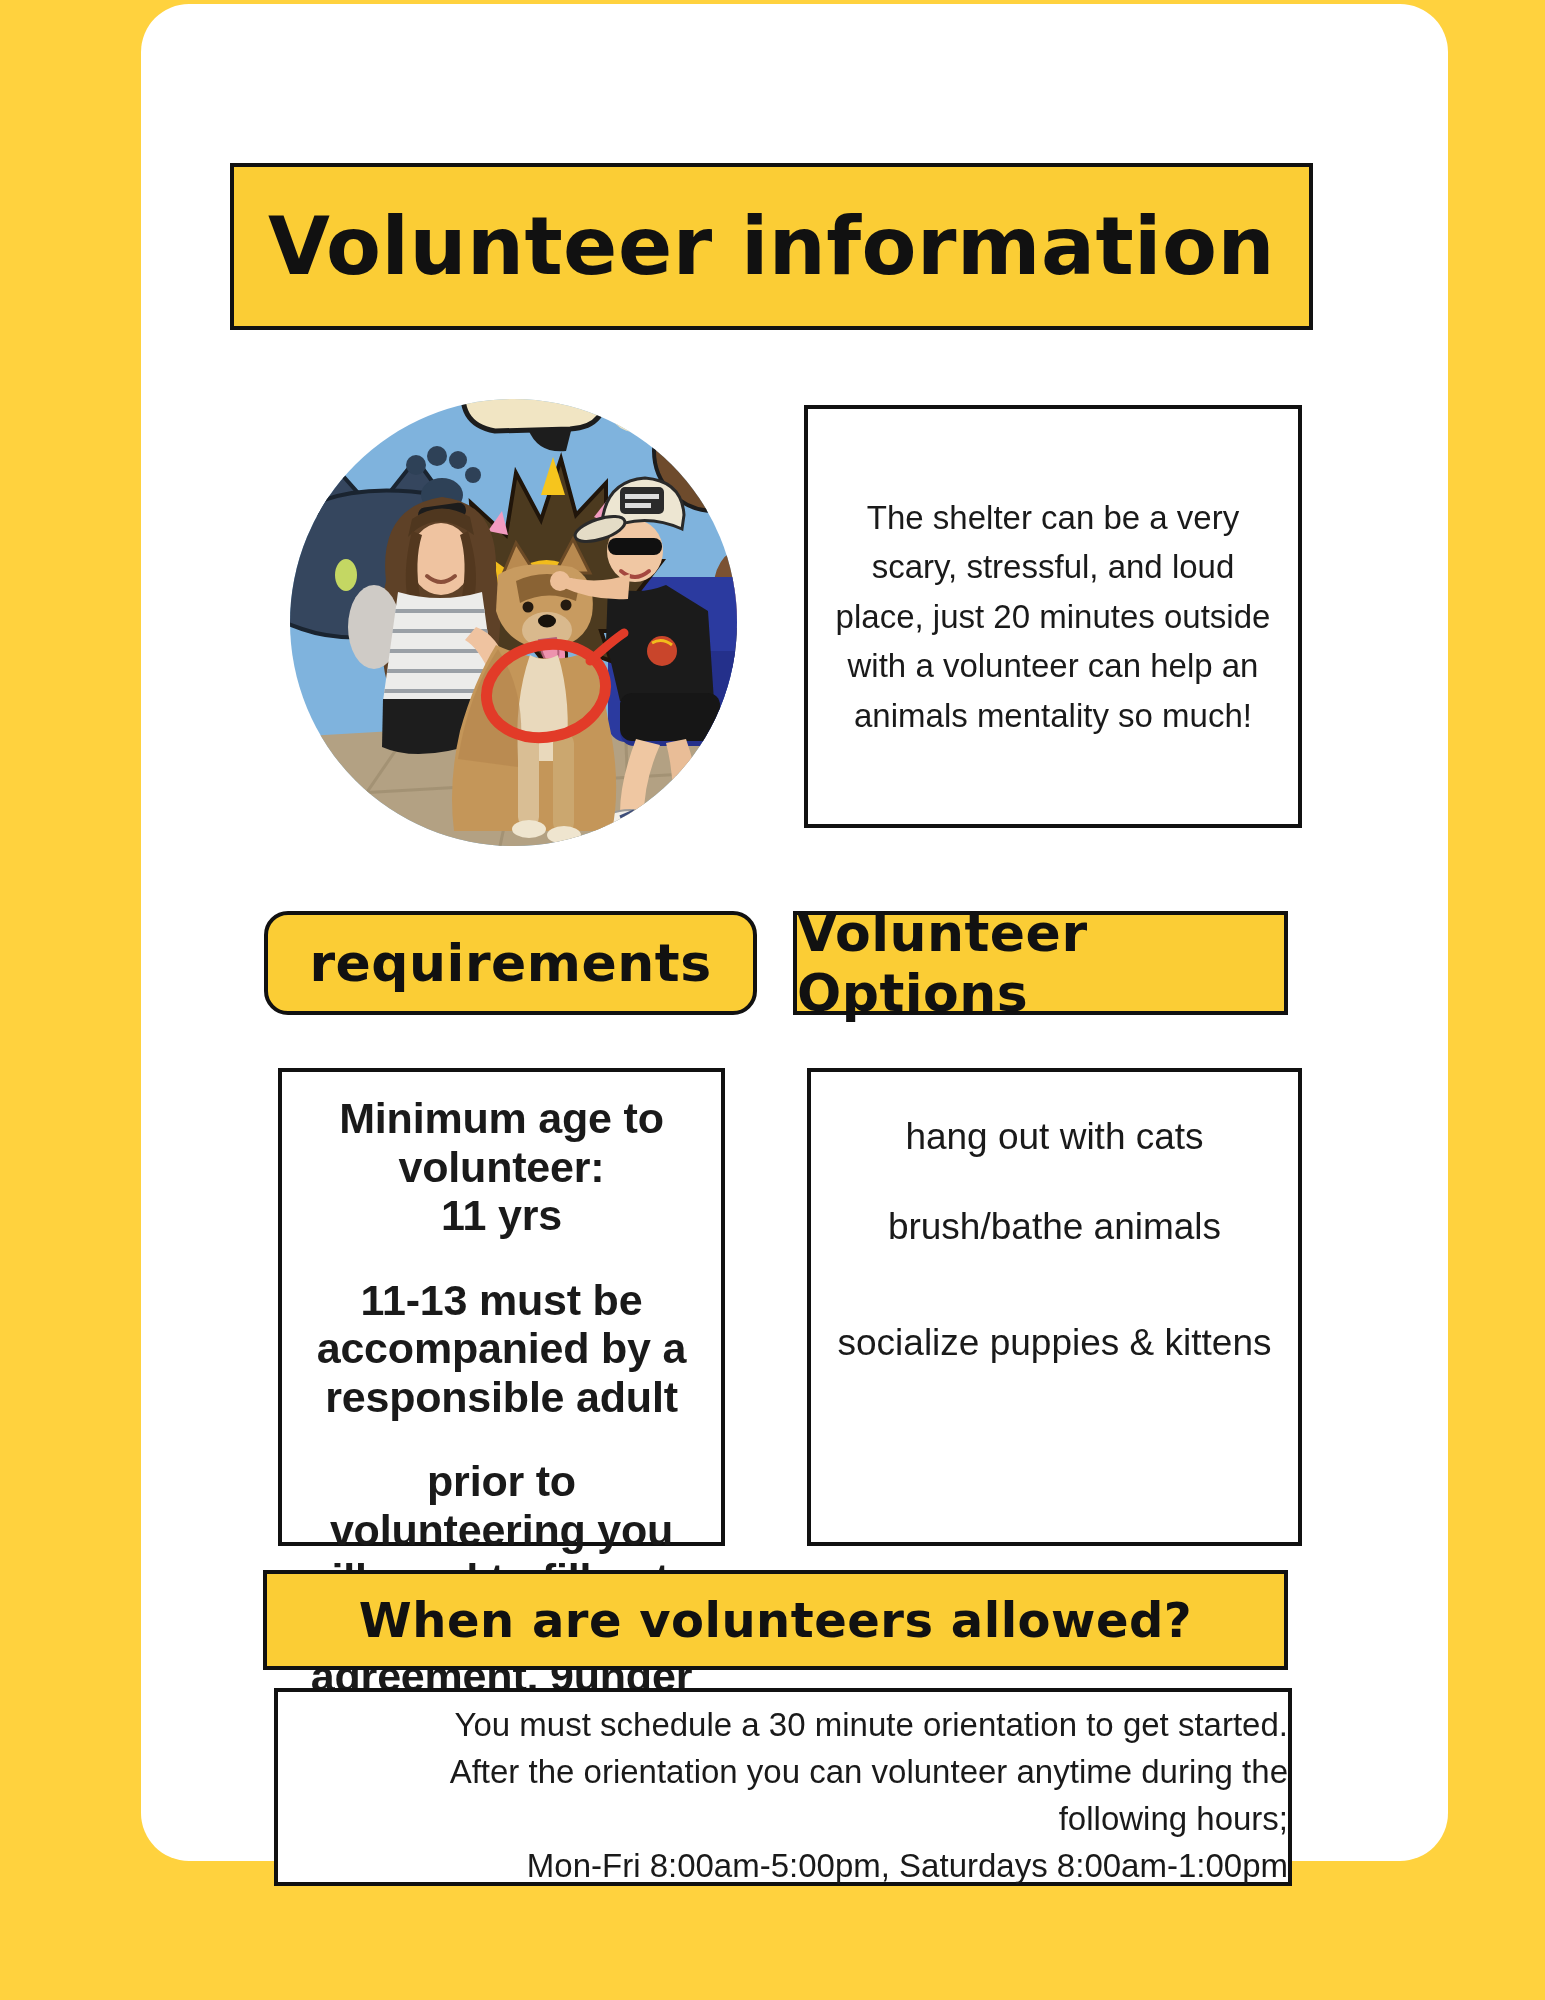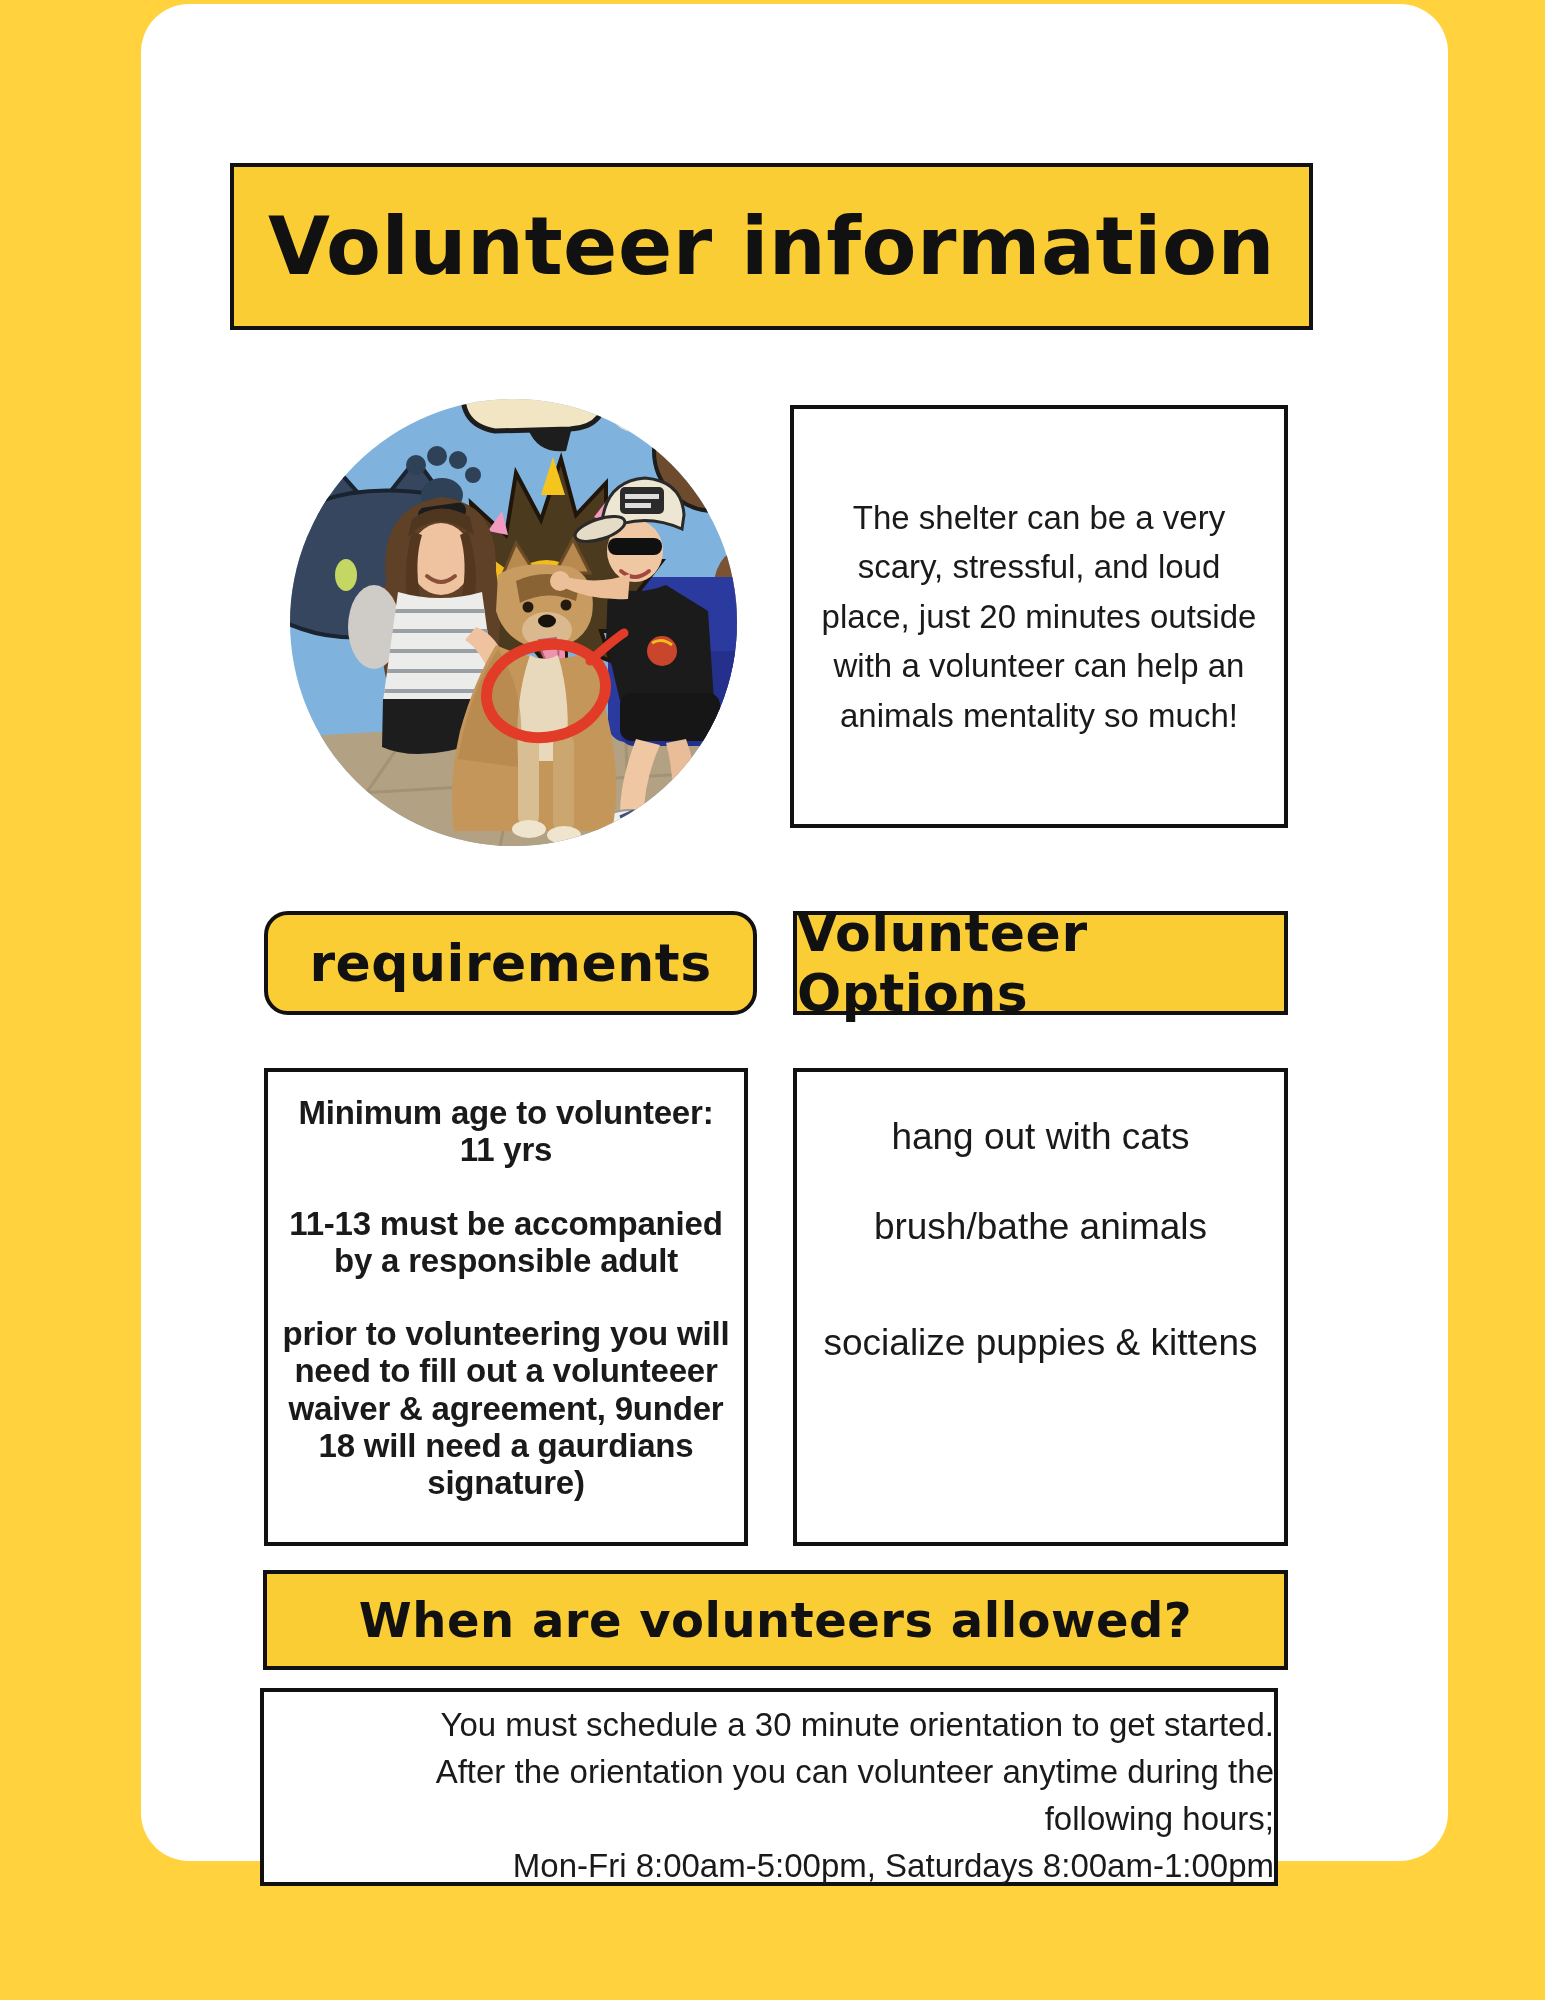--- a/index.html
+++ b/index.html
@@ -18,42 +18,42 @@
     color:var(--body-text);
   }
   .card{
     position:absolute;left:141px;top:4px;width:1307px;height:1857px;
     background:var(--card-bg);border-radius:48px;
   }
   .bbox{
     position:absolute;border:4px solid var(--ink);
   }
   .yellow{background:var(--box-yellow);}
-  .white{background:var(--card-bg);}
+  .white{background:var(--card-bg);margin-left:14px;}
   .center-flex{display:flex;align-items:center;justify-content:center;}
   .marker{
     font-family:"DejaVu Sans",sans-serif;
     font-weight:700;letter-spacing:0.5px;color:var(--ink);
   }
   .title-bar{left:230px;top:163px;width:1083px;height:167px;}
   .title-bar .t{font-size:80px;}
   .photo-wrap{
     position:absolute;left:290px;top:399px;width:447px;height:447px;
   }
   .intro-box{
     left:790px;top:405px;width:498px;height:423px;
     text-align:center;font-size:33px;line-height:1.5;
     padding:0 24px;
   }
   .req-header{left:264px;top:911px;width:493px;height:104px;border-radius:24px;}
   .opt-header{left:793px;top:911px;width:495px;height:104px;}
   .req-header .t,.opt-header .t{font-size:52px;}
   .req-box{
-    left:264px;top:1068px;width:484px;height:478px;
-    text-align:center;font-size:33px;font-weight:700;
+    left:264px;top:1068px;width:447px;height:478px;
+    text-align:center;font-size:43px;font-weight:700;
     line-height:1.13;letter-spacing:-0.2px;
     padding:22px 12px 0;
   }
   .req-box p{margin:0 0 36px;white-space:pre-line;}
   .opt-box{
     left:793px;top:1068px;width:495px;height:478px;
     text-align:center;font-size:37px;line-height:1.35;
     padding:40px 14px 0;
   }
   .opt-box .opt-item{margin:0 0 40px;}

